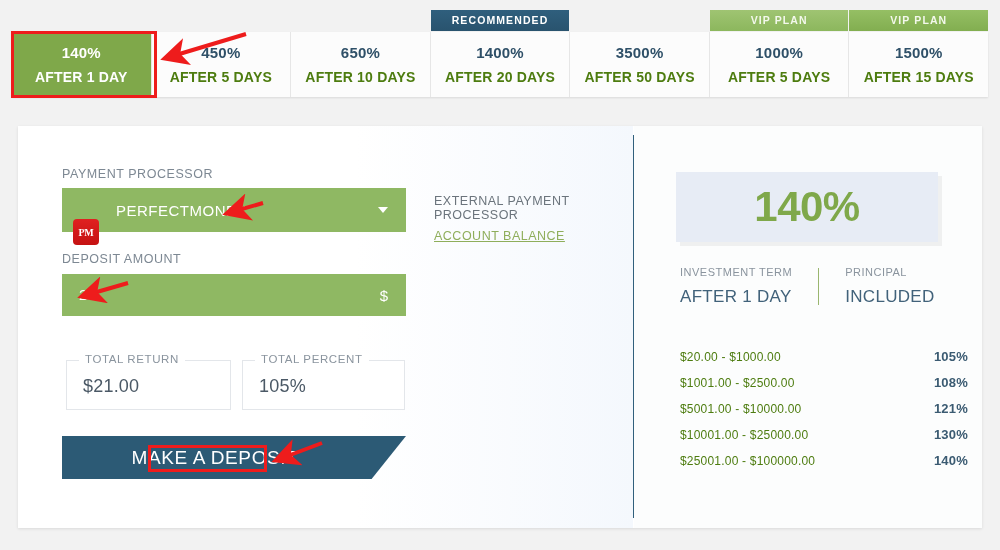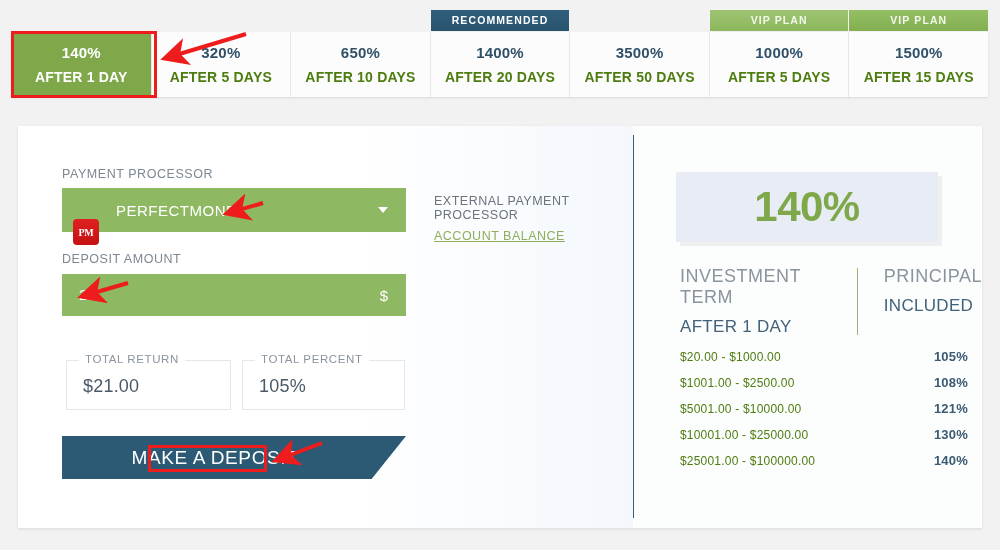--- a/index.html
+++ b/index.html
@@ -284,21 +284,21 @@
   #term-row {
     position: absolute;
     left: 46px;
     top: 140px;
     display: flex;
     align-items: stretch;
     gap: 26px;
   }
   #term-row .cell { display: flex; flex-direction: column; gap: 9px; }
   #term-row .cell-title {
-    font-size: 18px;
+    font-size: 11px;
     letter-spacing: .5px;
     color: #8a949e;
     text-transform: uppercase;
   }
   #term-row .cell-value {
     font-size: 17px;
     color: #41627a;
     letter-spacing: .3px;
     text-transform: uppercase;
   }
@@ -347,21 +347,21 @@
 <body>
 
 <div id="page">
 
   <div id="plan-tabs">
       <div class="plan-tab active">
         <div class="tab-pct">140%</div>
         <div class="tab-term">AFTER 1 DAY</div>
       </div>
       <div class="plan-tab">
-        <div class="tab-pct">320%</div>
+        <div class="tab-pct">450%</div>
         <div class="tab-term">AFTER 5 DAYS</div>
       </div>
       <div class="plan-tab">
         <div class="tab-pct">650%</div>
         <div class="tab-term">AFTER 10 DAYS</div>
       </div>
       <div class="plan-tab">
         <div class="tab-badge recommended">RECOMMENDED</div>
         <div class="tab-pct">1400%</div>
         <div class="tab-term">AFTER 20 DAYS</div>

